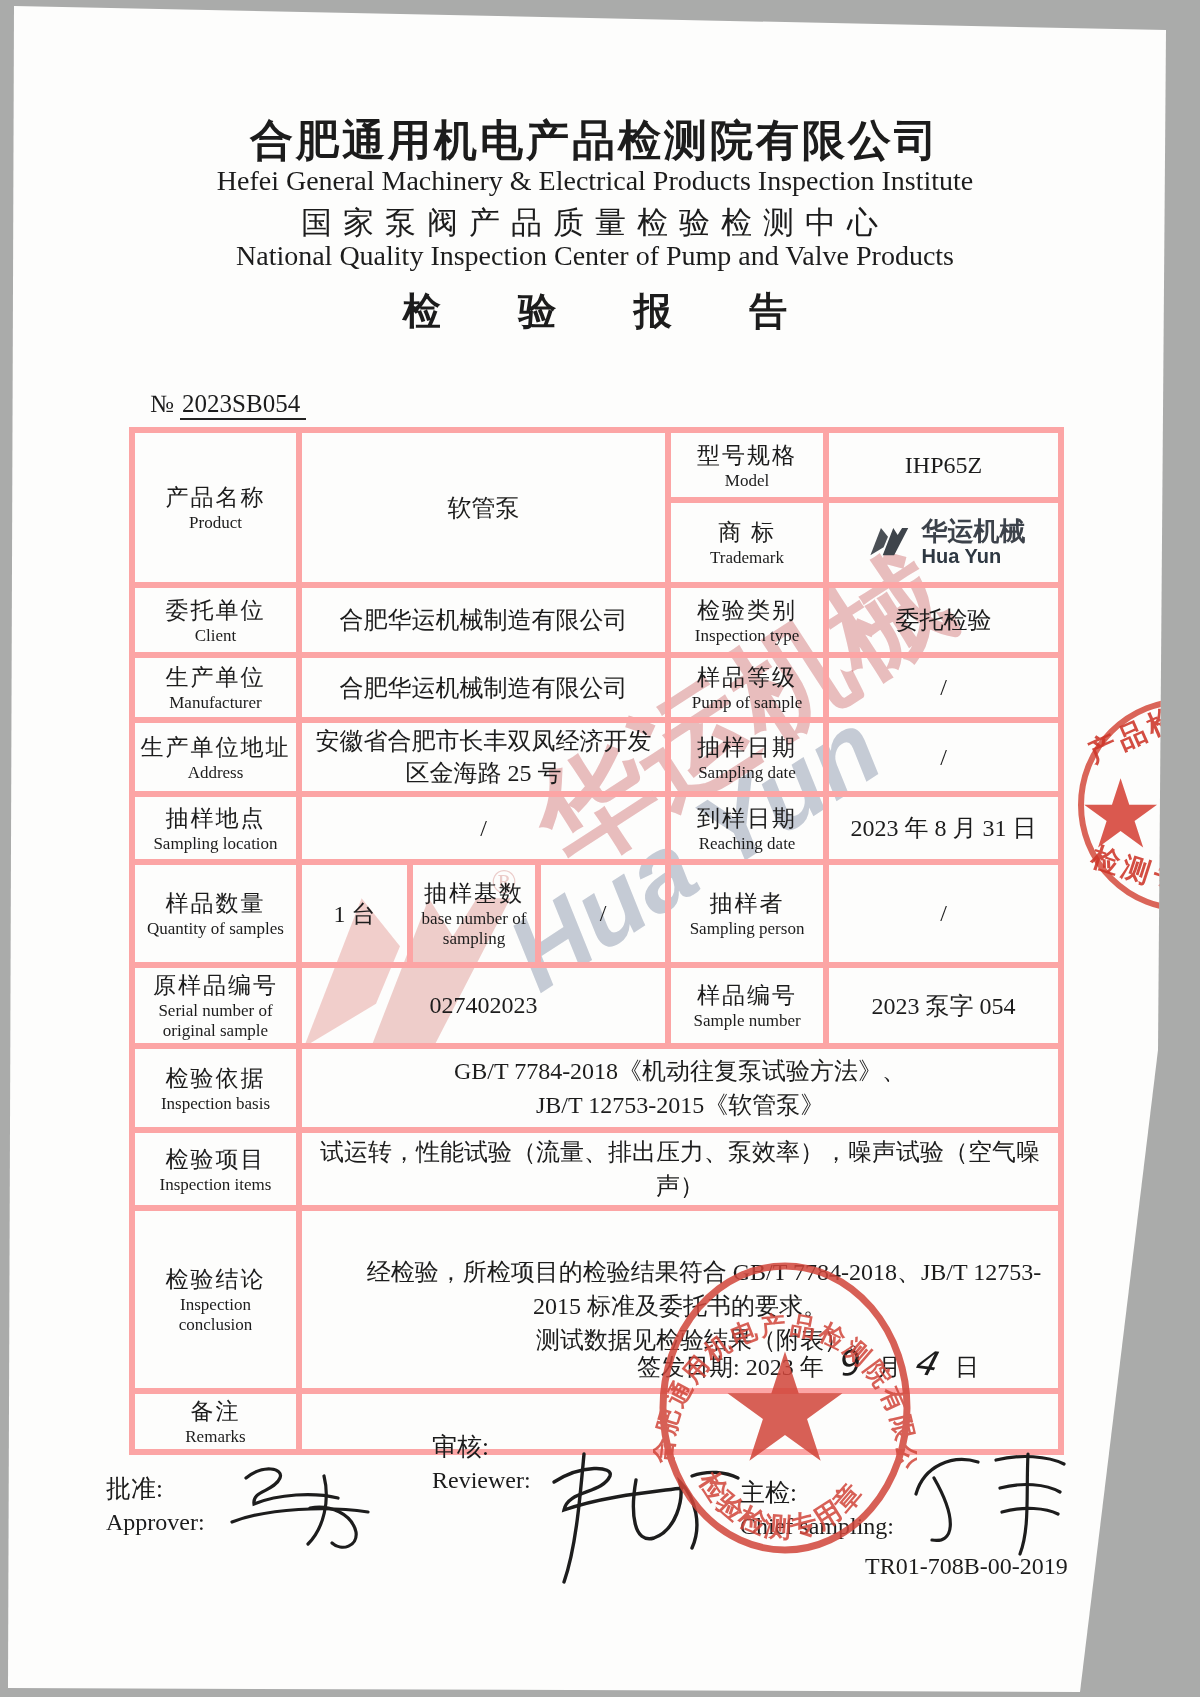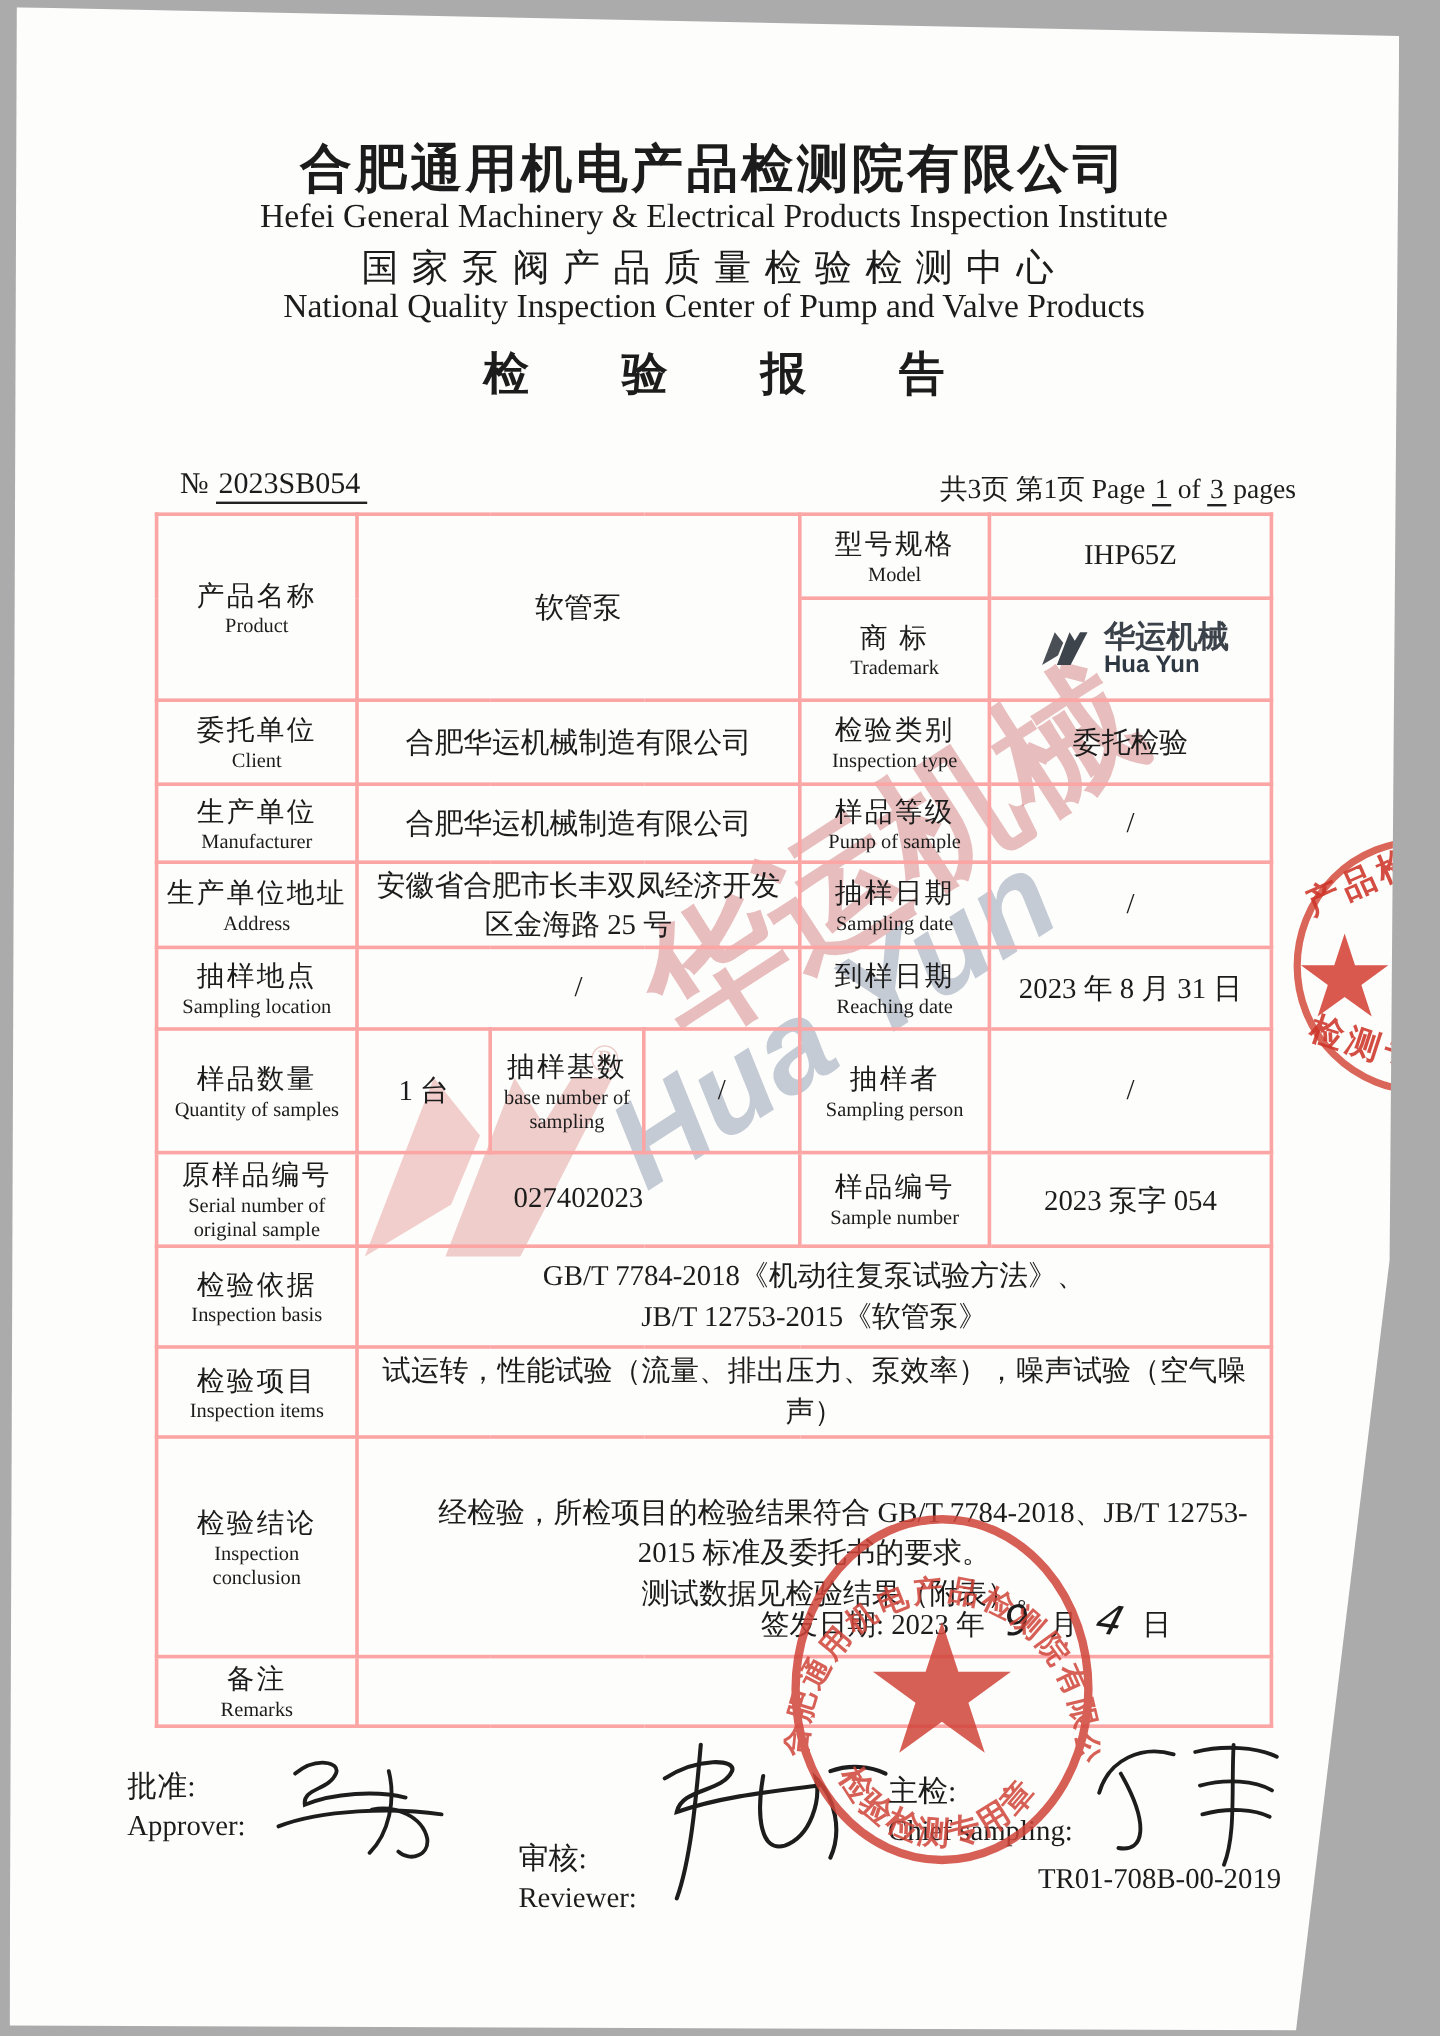--- a/index.html
+++ b/index.html
@@ -20,21 +20,21 @@
 
   
   .no-line { position:absolute; top:390px; left:150px; font-size:25px; }
   .no-line .u { border-bottom:2px solid #222; padding:0 6px 1px 2px;text-align:center; }
   .pg-line { position:absolute; top:392px; left:655px; width:425px; text-align:right; font-size:23px; }
   .pg-line .un { border-bottom:2px solid #222; padding:0 2px; }
 
   
   table.rpt { position:absolute; left:129px; top:427px; width:929px;
               border-collapse:collapse; table-layout:fixed; z-index:2; }
-  table.rpt td { border:3px solid #fca5a5; text-align:center; vertical-align:middle;
+  table.rpt td { border:6px solid #fca5a5; text-align:center; vertical-align:middle;
                  padding:2px 4px; overflow:hidden; }
   .lbl-cn { display:block; font-size:23px; letter-spacing:2px; }
   .lbl-en { display:block; font-size:17px; letter-spacing:0; }
   .val    { font-size:24px; }
   td.free { text-align:left; padding-left:14px; }
   td.free .ln { display:block; font-size:24px; line-height:34px; }
   .indent { text-indent:2em; }
   .concl-cell { position:relative; vertical-align:top; }
   .concl-cell .body { padding-top:12px; }
   .date-line { position:absolute; left:335px; top:132px; font-size:24px; white-space:nowrap; }
@@ -77,28 +77,20 @@
   <div class="hdr org-cn">合肥通用机电产品检测院有限公司</div>
   <div class="hdr org-en">Hefei General Machinery &amp; Electrical Products Inspection Institute</div>
   <div class="hdr cent-cn">国家泵阀产品质量检验检测中心</div>
   <div class="hdr cent-en">National Quality Inspection Center of Pump and Valve Products</div>
   <div class="hdr title-cn">检 验 报 告</div>
 
   <div class="no-line">
     <span>№</span>
     <span class="u">2023SB054</span>
   </div>
-  <div class="pg-line">
-    <span>共3页 第1页</span>
-    <span>Page</span>
-    <span class="un">1</span>
-    <span>of</span>
-    <span class="un">3</span>
-    <span>pages</span>
-  </div>
 
   <div class="overlay wm-cn">华运机械</div>
   <div class="overlay wm-en">Hua Yun</div>
   <svg class="overlay" style="top:850px;left:280px;z-index:1;opacity:.28" width="240" height="250" viewBox="0 0 100 100">
     <path d="M10,80 L34,18 L50,38 L40,62 Z" fill="#d4574e"></path>
     <path d="M38,80 L62,18 L72,34 L82,18 L96,18 L64,80 Z" fill="#c9554c"></path>
     <text x="88" y="16" font-size="14" fill="#c0504a">®</text>
   </svg>
 
   <table class="rpt">
@@ -266,21 +258,21 @@
       </td>
       <td colspan="5"></td>
     </tr>
   </tbody>
       </table>
 
   <div class="sig-lbl" style="top:1472px;left:106px">
     <span>批准:</span>
     <span class="en">Approver:</span>
   </div>
-  <div class="sig-lbl" style="top:1532px;left:432px">
+  <div class="sig-lbl" style="top:1430px;left:432px">
     <span>审核:</span>
     <span class="en">Reviewer:</span>
   </div>
   <div class="sig-lbl" style="top:1476px;left:740px">
     <span>主检:</span>
     <span class="en">Chief sampling:</span>
   </div>
   <div class="doc-code">TR01-708B-00-2019</div>
 
   <svg class="sigsvg" style="top:1448px;left:218px" width="180" height="115" viewBox="0 0 180 115">

